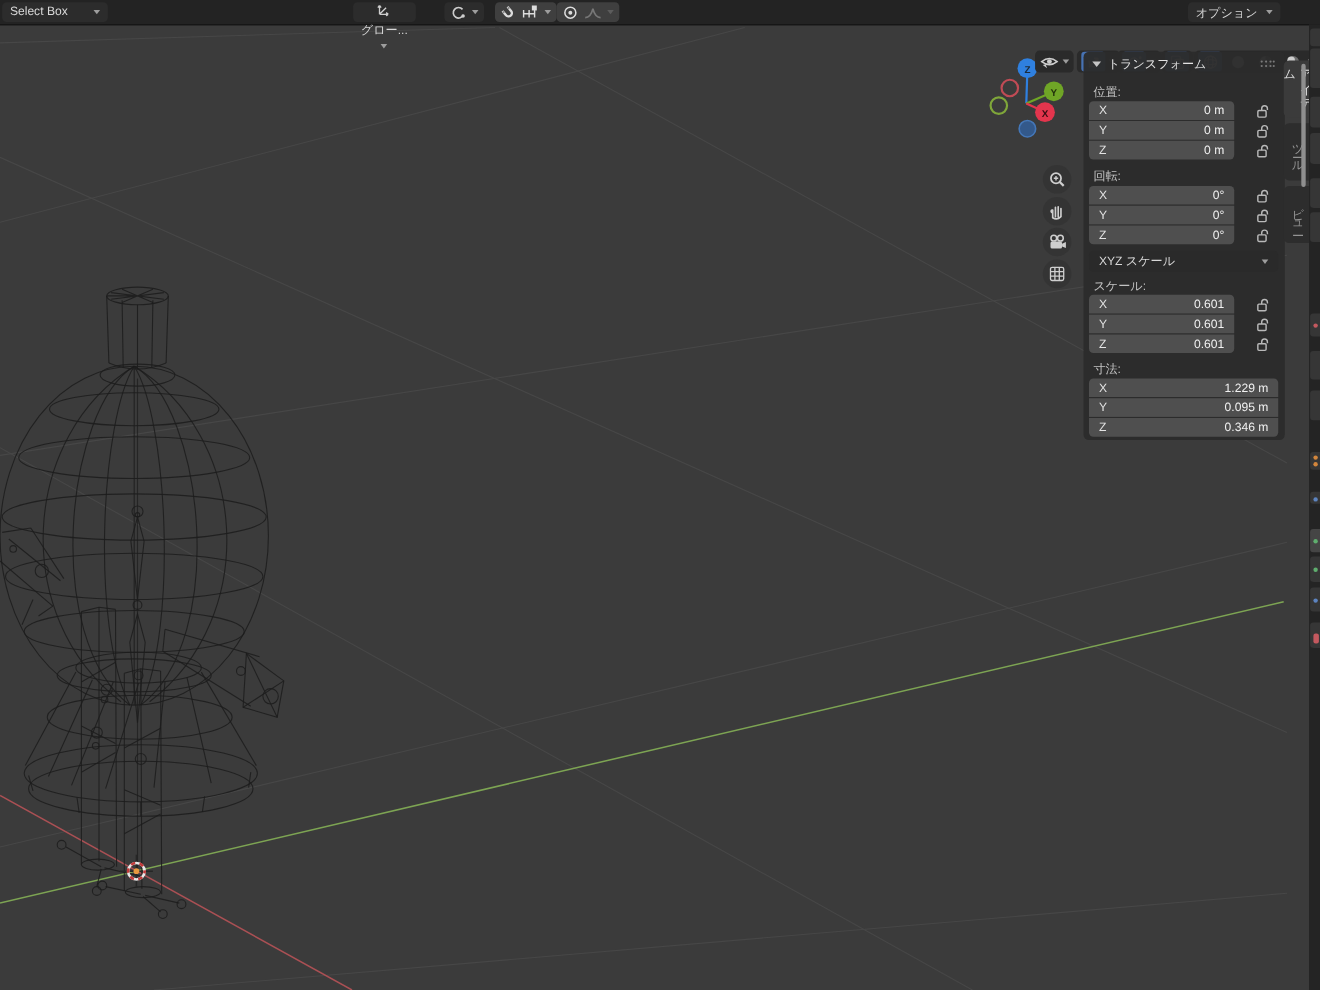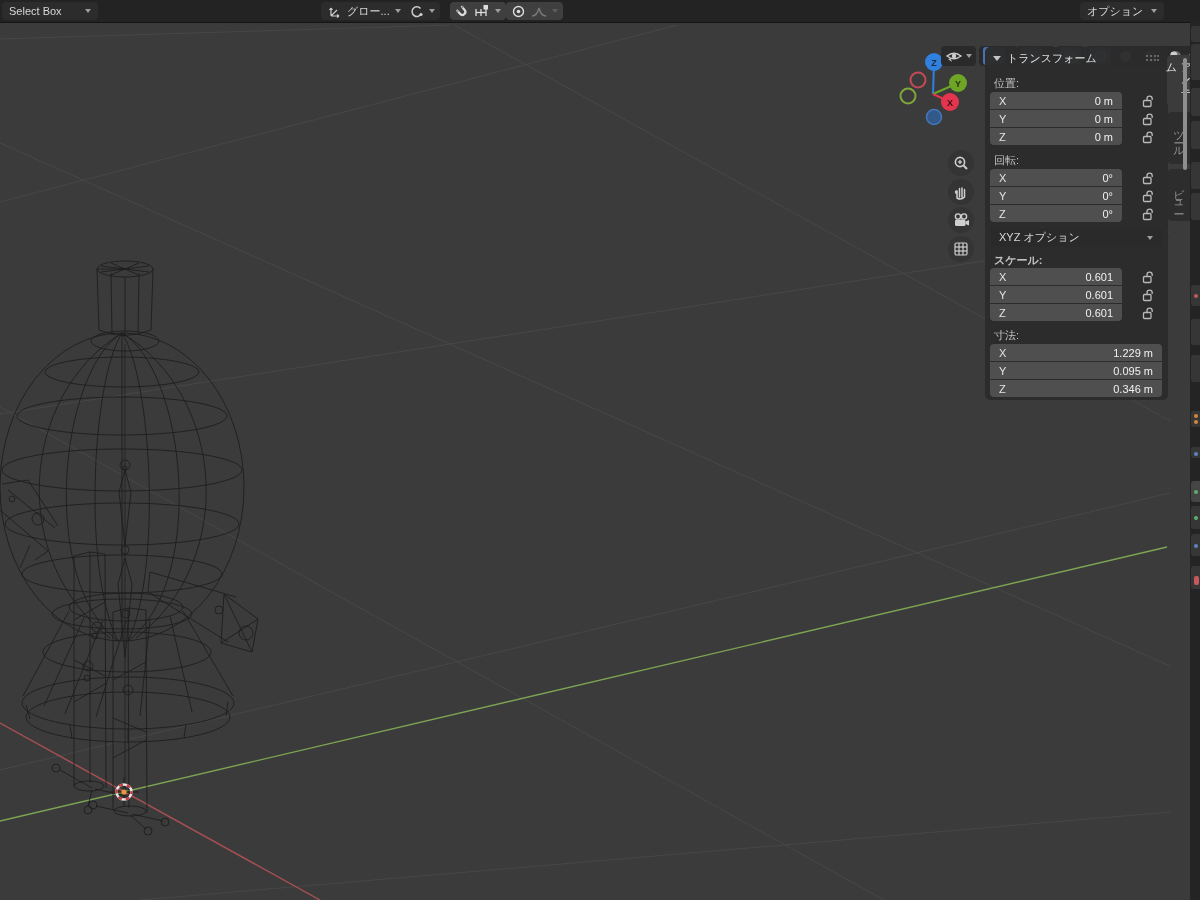--- a/index.html
+++ b/index.html
@@ -303,21 +303,21 @@
       <span class="caret"></span>
     </div>
   </div>
 
   <div id="topbar" class="abs">
     <div class="tbtn" style="left:2px;width:82px;">
       <span>Select Box</span>
       <span class="caret" style="margin-left:auto;"></span>
     </div>
 
-    <div class="tbtn" style="left:321px;">
+    <div class="tbtn" style="left:321px;flex-direction:column;">
       <span class="icon">
         <svg width="14" height="13">
             <path d="M3,11 L3,3 M3,11 L11,11 M3,3 L1.5,5 M3,3 L4.5,5 M11,11 L9,9.5 M11,11 L9,12.5 M3,11 L9,5" stroke="#cdcdcd" stroke-width="1.2" fill="none"></path>
           </svg>
       </span>
       <span>グロー...</span>
       <span class="caret"></span>
     </div>
 
     <div class="tbtn" style="left:404px;padding:0 5px;">
@@ -453,25 +453,25 @@
         <span class="ax">Z</span>
           <span class="val">0°</span>
       </div>
       <svg class="lockc" width="14" height="14">
         <rect x="2.5" y="6.5" width="7.5" height="6" rx="1" fill="none" stroke="#b9b9b9" stroke-width="1.3"></rect>
         <path d="M6,6.5 V4.8 a2.6,2.6 0 0 1 5.2,0 V6" fill="none" stroke="#b9b9b9" stroke-width="1.3"></path>
       </svg>
     </div>
 
     <div class="pdrop" style="top:181px;">
-      <span>XYZ オプション</span>
+      <span>XYZ スケール</span>
       <span class="caret"></span>
     </div>
 
-    <div class="plabel" style="top:206px;font-weight:bold;">スケール:</div>
+    <div class="plabel" style="top:206px;">スケール:</div>
 
     <div class="prow" style="top:221px;">
       <div class="pfield r-top">
         <span class="ax">X</span>
           <span class="val">0.601</span>
       </div>
       <svg class="lockc" width="14" height="14">
         <rect x="2.5" y="6.5" width="7.5" height="6" rx="1" fill="none" stroke="#b9b9b9" stroke-width="1.3"></rect>
         <path d="M6,6.5 V4.8 a2.6,2.6 0 0 1 5.2,0 V6" fill="none" stroke="#b9b9b9" stroke-width="1.3"></path>
       </svg>

